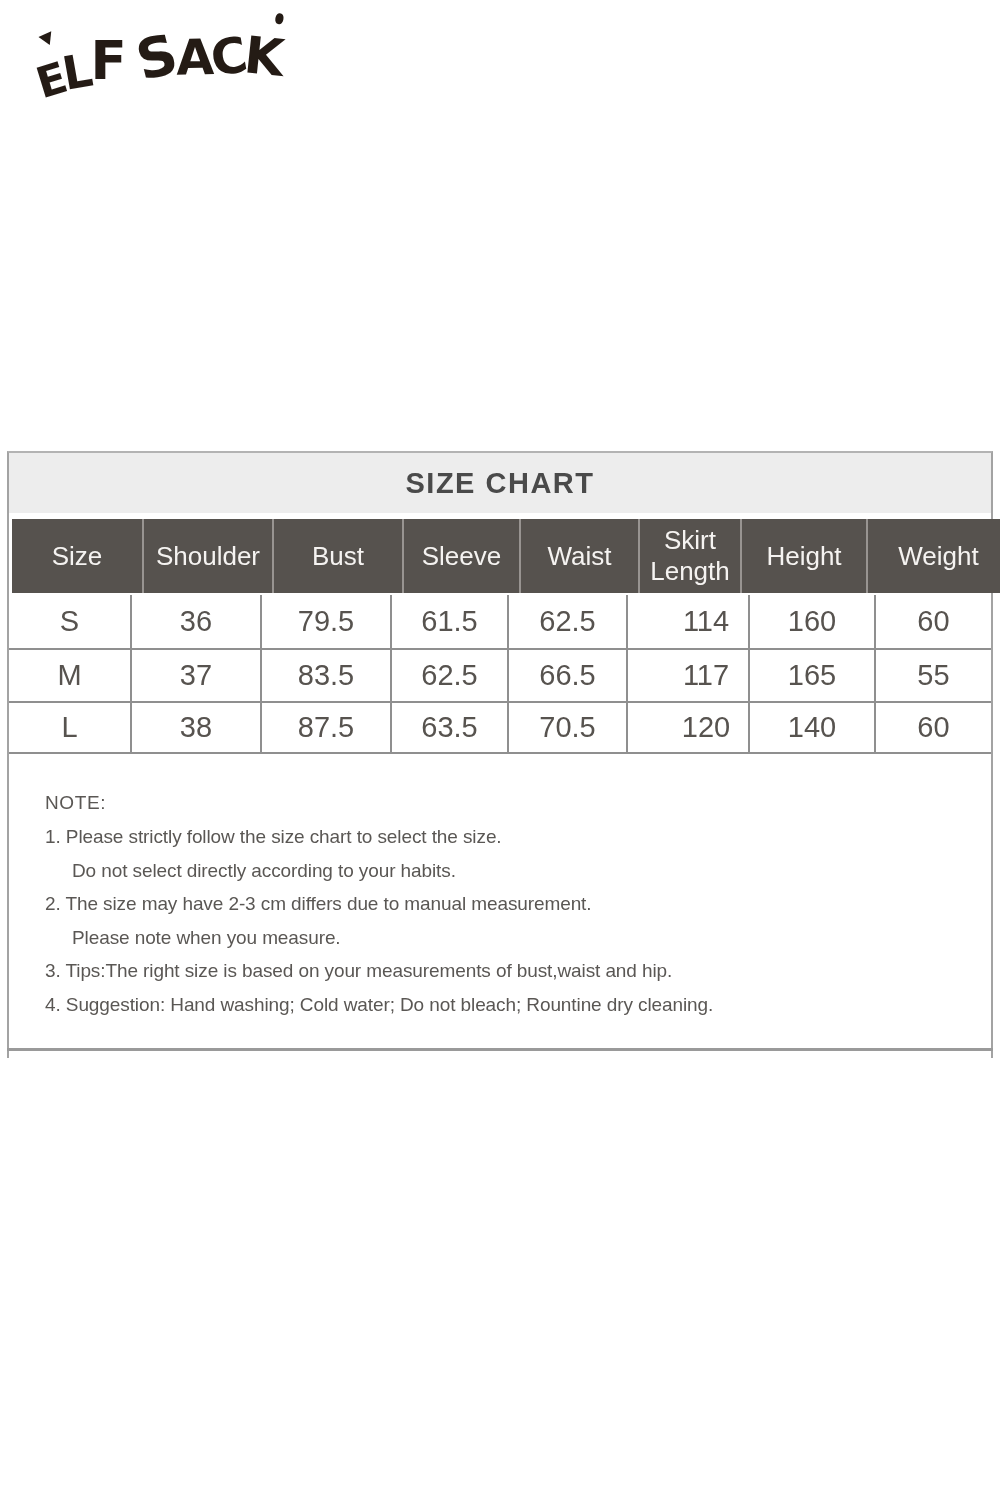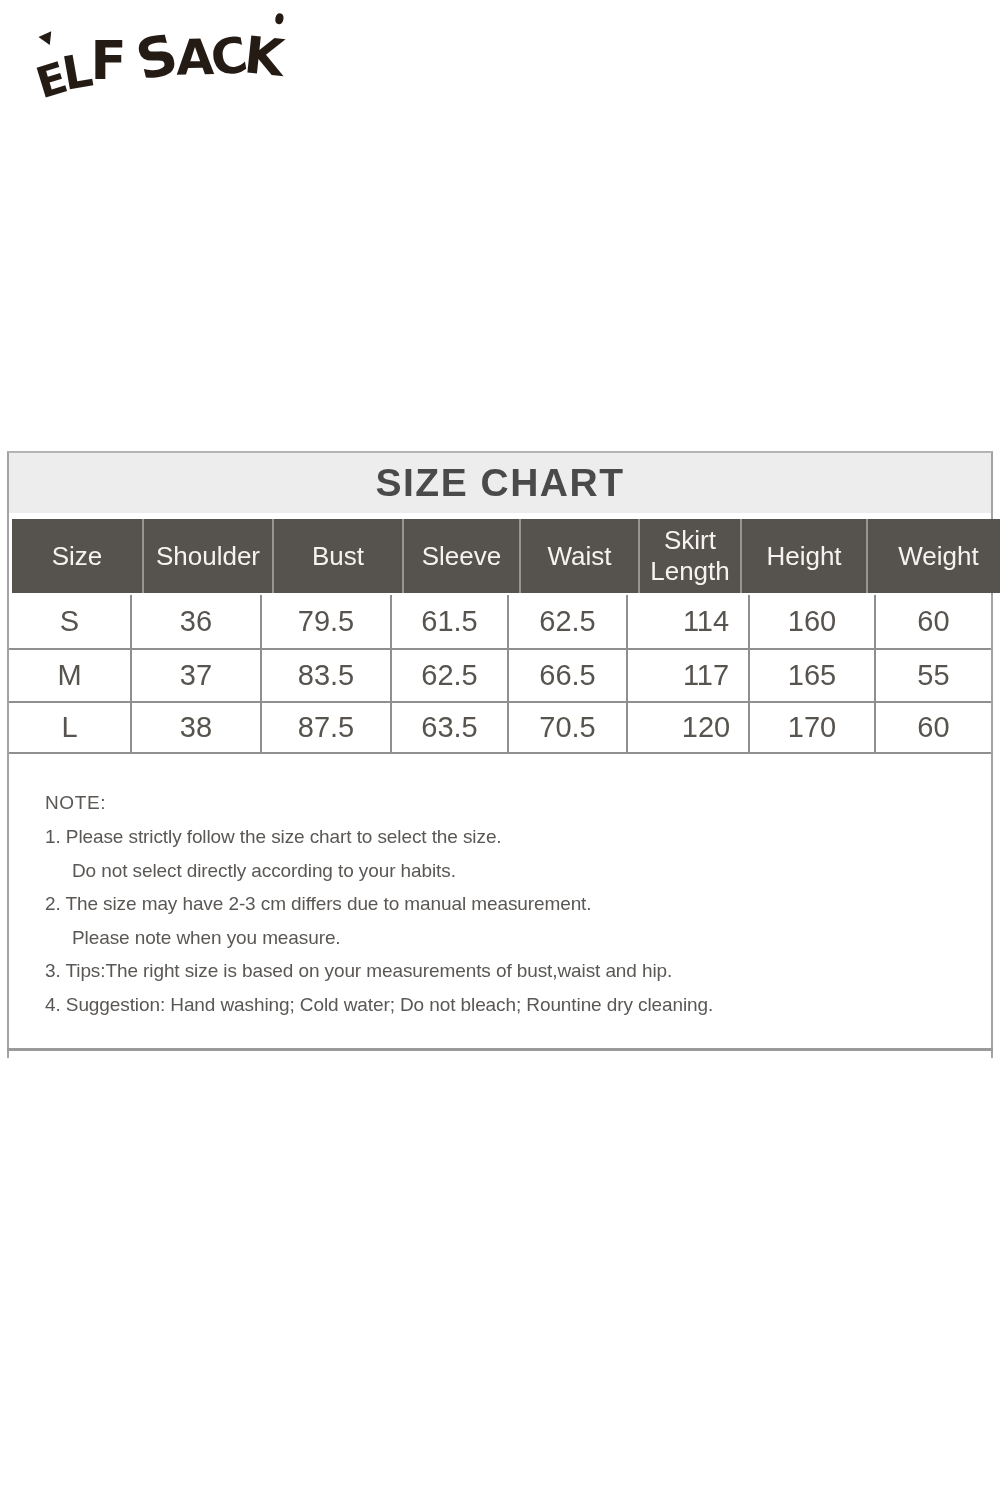--- a/index.html
+++ b/index.html
@@ -51,21 +51,21 @@
     width:986px; height:607px;
     border-left:2px solid #a3a3a3;
     border-right:2px solid #a3a3a3;
     border-top:2px solid #b3b3b3;
     background:#ffffff;
   }
   .title-band {
     width:100%; height:60px;
     background:#ededed;
     display:flex; align-items:center; justify-content:center;
-    font-size:39px; font-weight:bold; letter-spacing:1.5px;
+    font-size:29px; font-weight:bold; letter-spacing:1.5px;
     color:#4a4a4a;
   }
   .bottom-rule {
     position:absolute; left:7px; top:1048px;
     width:986px; height:3px;
     background:#9a9a9a;
   }
 
   
   .header-row {
@@ -166,21 +166,21 @@
         <td class="cw6">165</td>
         <td class="cw7">55</td>
       </tr>
       <tr>
         <td class="cw0">L</td>
         <td class="cw1">38</td>
         <td class="cw2">87.5</td>
         <td class="cw3">63.5</td>
         <td class="cw4">70.5</td>
         <td class="cw5">120</td>
-        <td class="cw6">170</td>
+        <td class="cw6">140</td>
         <td class="cw7">60</td>
       </tr>
     </tbody>
   </table>
 
   <div class="notes">
     <div class="note-heading">NOTE:</div>
     <div class="note-line">1. Please strictly follow the size chart to select the size.</div>
     <div class="note-line indent">Do not select directly according to your habits.</div>
     <div class="note-line">2. The size may have 2-3 cm differs due to manual measurement.</div>

